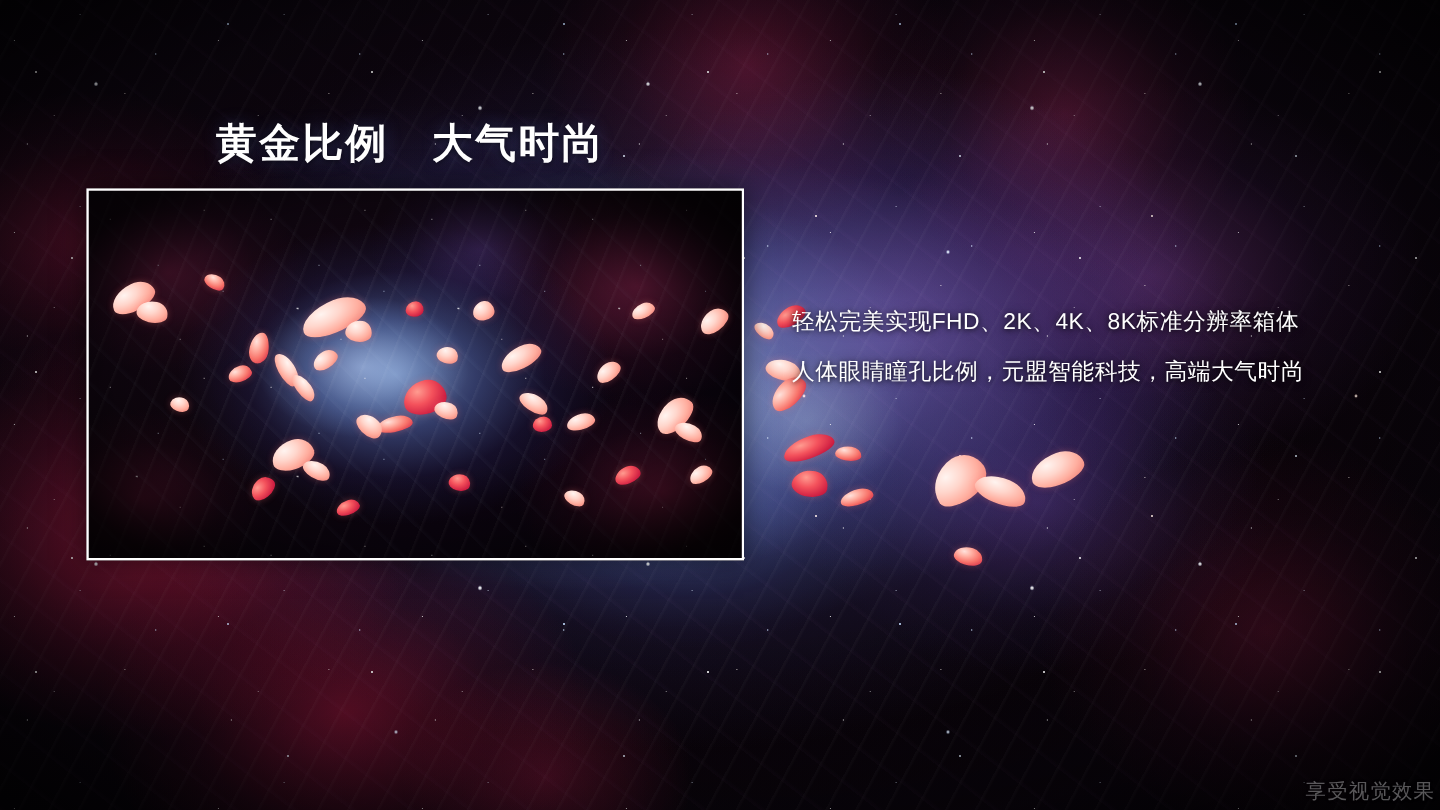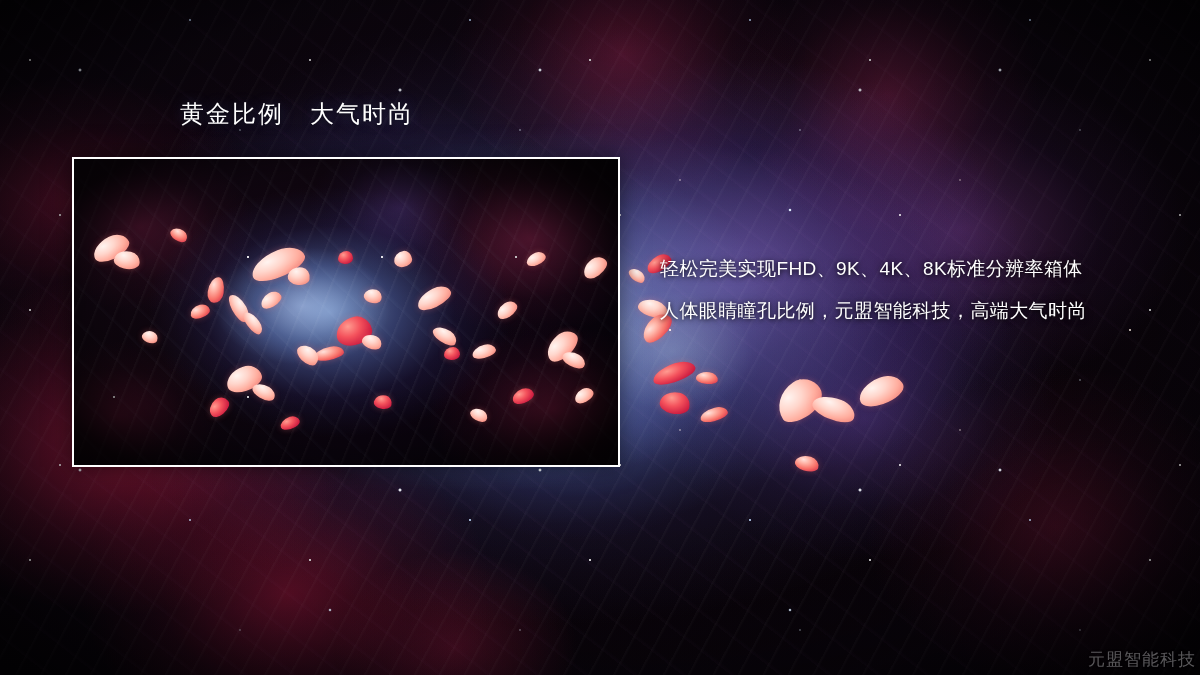--- a/index.html
+++ b/index.html
@@ -158,25 +158,25 @@
   .petal.deep {
     background: radial-gradient(ellipse at 36% 30%,
       #ff9b90 0%, #f4525c 38%, #cf1f42 74%, #9b1634 100%);
   }
 
   
   #slide-title {
     position: absolute;
     left: 180px;
     top: 100px;
-    font-size: 24px;
+    font-size: 34px;
     line-height: 1.2;
     letter-spacing: 2px;
     color: #ffffff;
-    font-weight: 400;
+    font-weight: 700;
     text-shadow: 0 1px 5px rgba(0,0,0,.60), 0 0 14px rgba(120,150,255,.28);
     white-space: pre;
   }
 
   
   #image-panel {
     position: absolute;
     left: 72px;
     top: 157px;
     width: 548px;
@@ -334,19 +334,19 @@
     <div class="petal pale" style="left:488px; top:194px; width:24px; height:14px; transform:rotate(28deg);"></div>
     <div class="petal pale" style="left:508px; top:100px; width:26px; height:17px; transform:rotate(-36deg);"></div>
     <div class="petal deep" style="left:438px; top:230px; width:22px; height:14px; transform:rotate(-20deg);"></div>
     <div class="petal pale" style="left:396px; top:250px; width:18px; height:12px; transform:rotate(30deg);"></div>
     <div class="petal deep" style="left:206px; top:258px; width:20px; height:12px; transform:rotate(-18deg);"></div>
     <div class="petal pale" style="left:68px; top:172px; width:16px; height:12px; transform:rotate(22deg);"></div>
     <div class="petal pale" style="left:500px; top:230px; width:20px; height:13px; transform:rotate(-28deg);"></div>
   </div>
 
   <div id="body-copy">
-    <div class="line">轻松完美实现FHD、9K、4K、8K标准分辨率箱体</div>
+    <div class="line">轻松完美实现FHD、2K、4K、8K标准分辨率箱体</div>
     <div class="line">人体眼睛瞳孔比例，元盟智能科技，高端大气时尚</div>
   </div>
 
-  <div id="watermark">元盟智能科技</div>
+  <div id="watermark">享受视觉效果</div>
 
 </div>
 
 </body></html>

